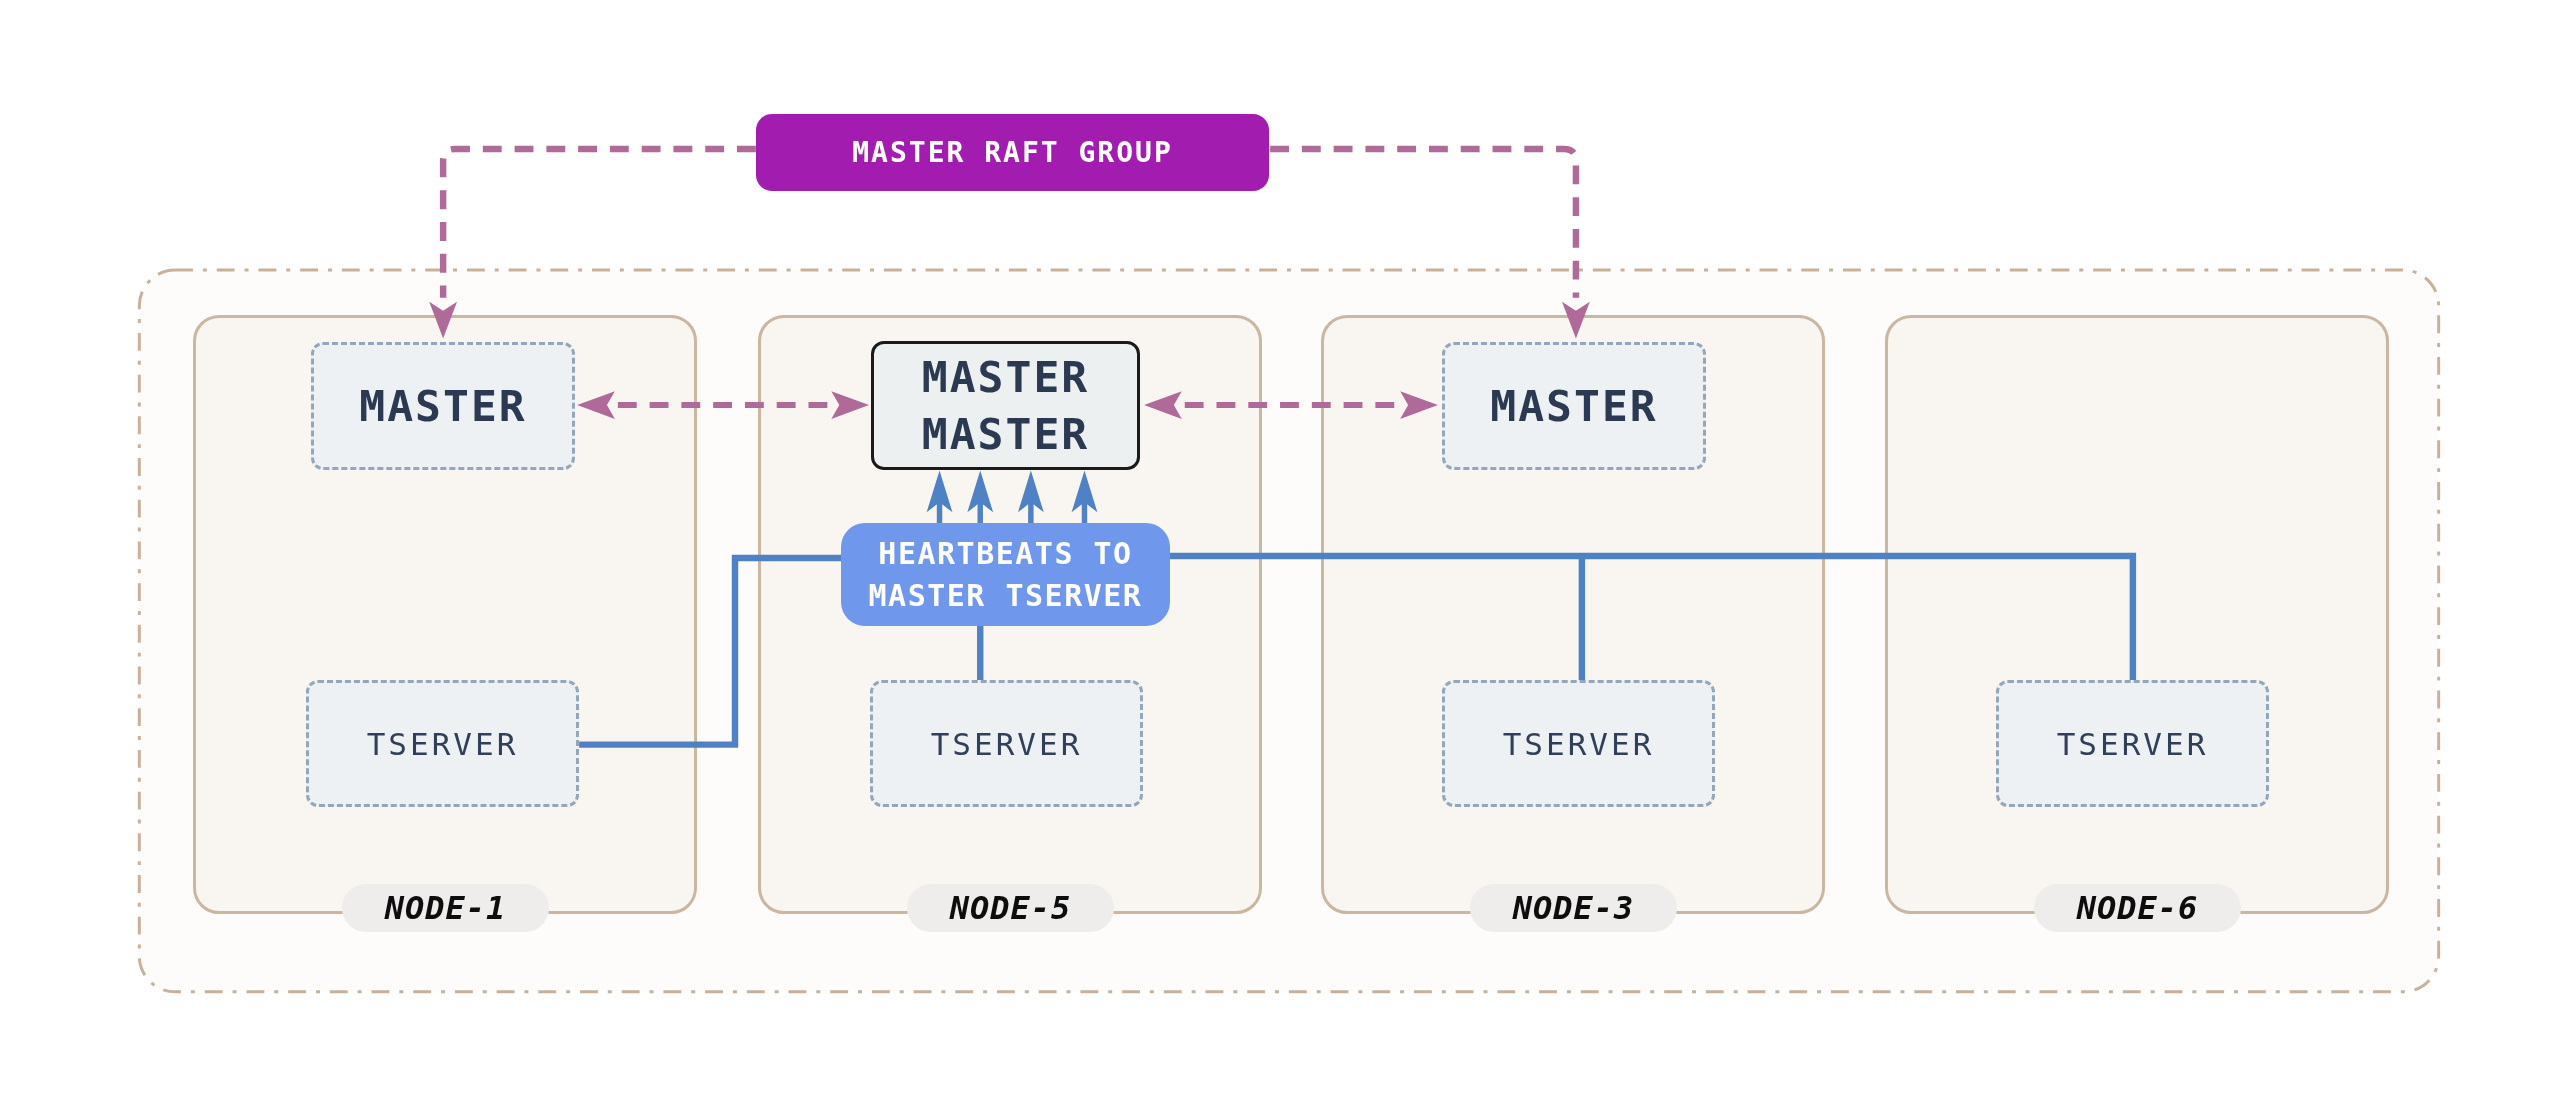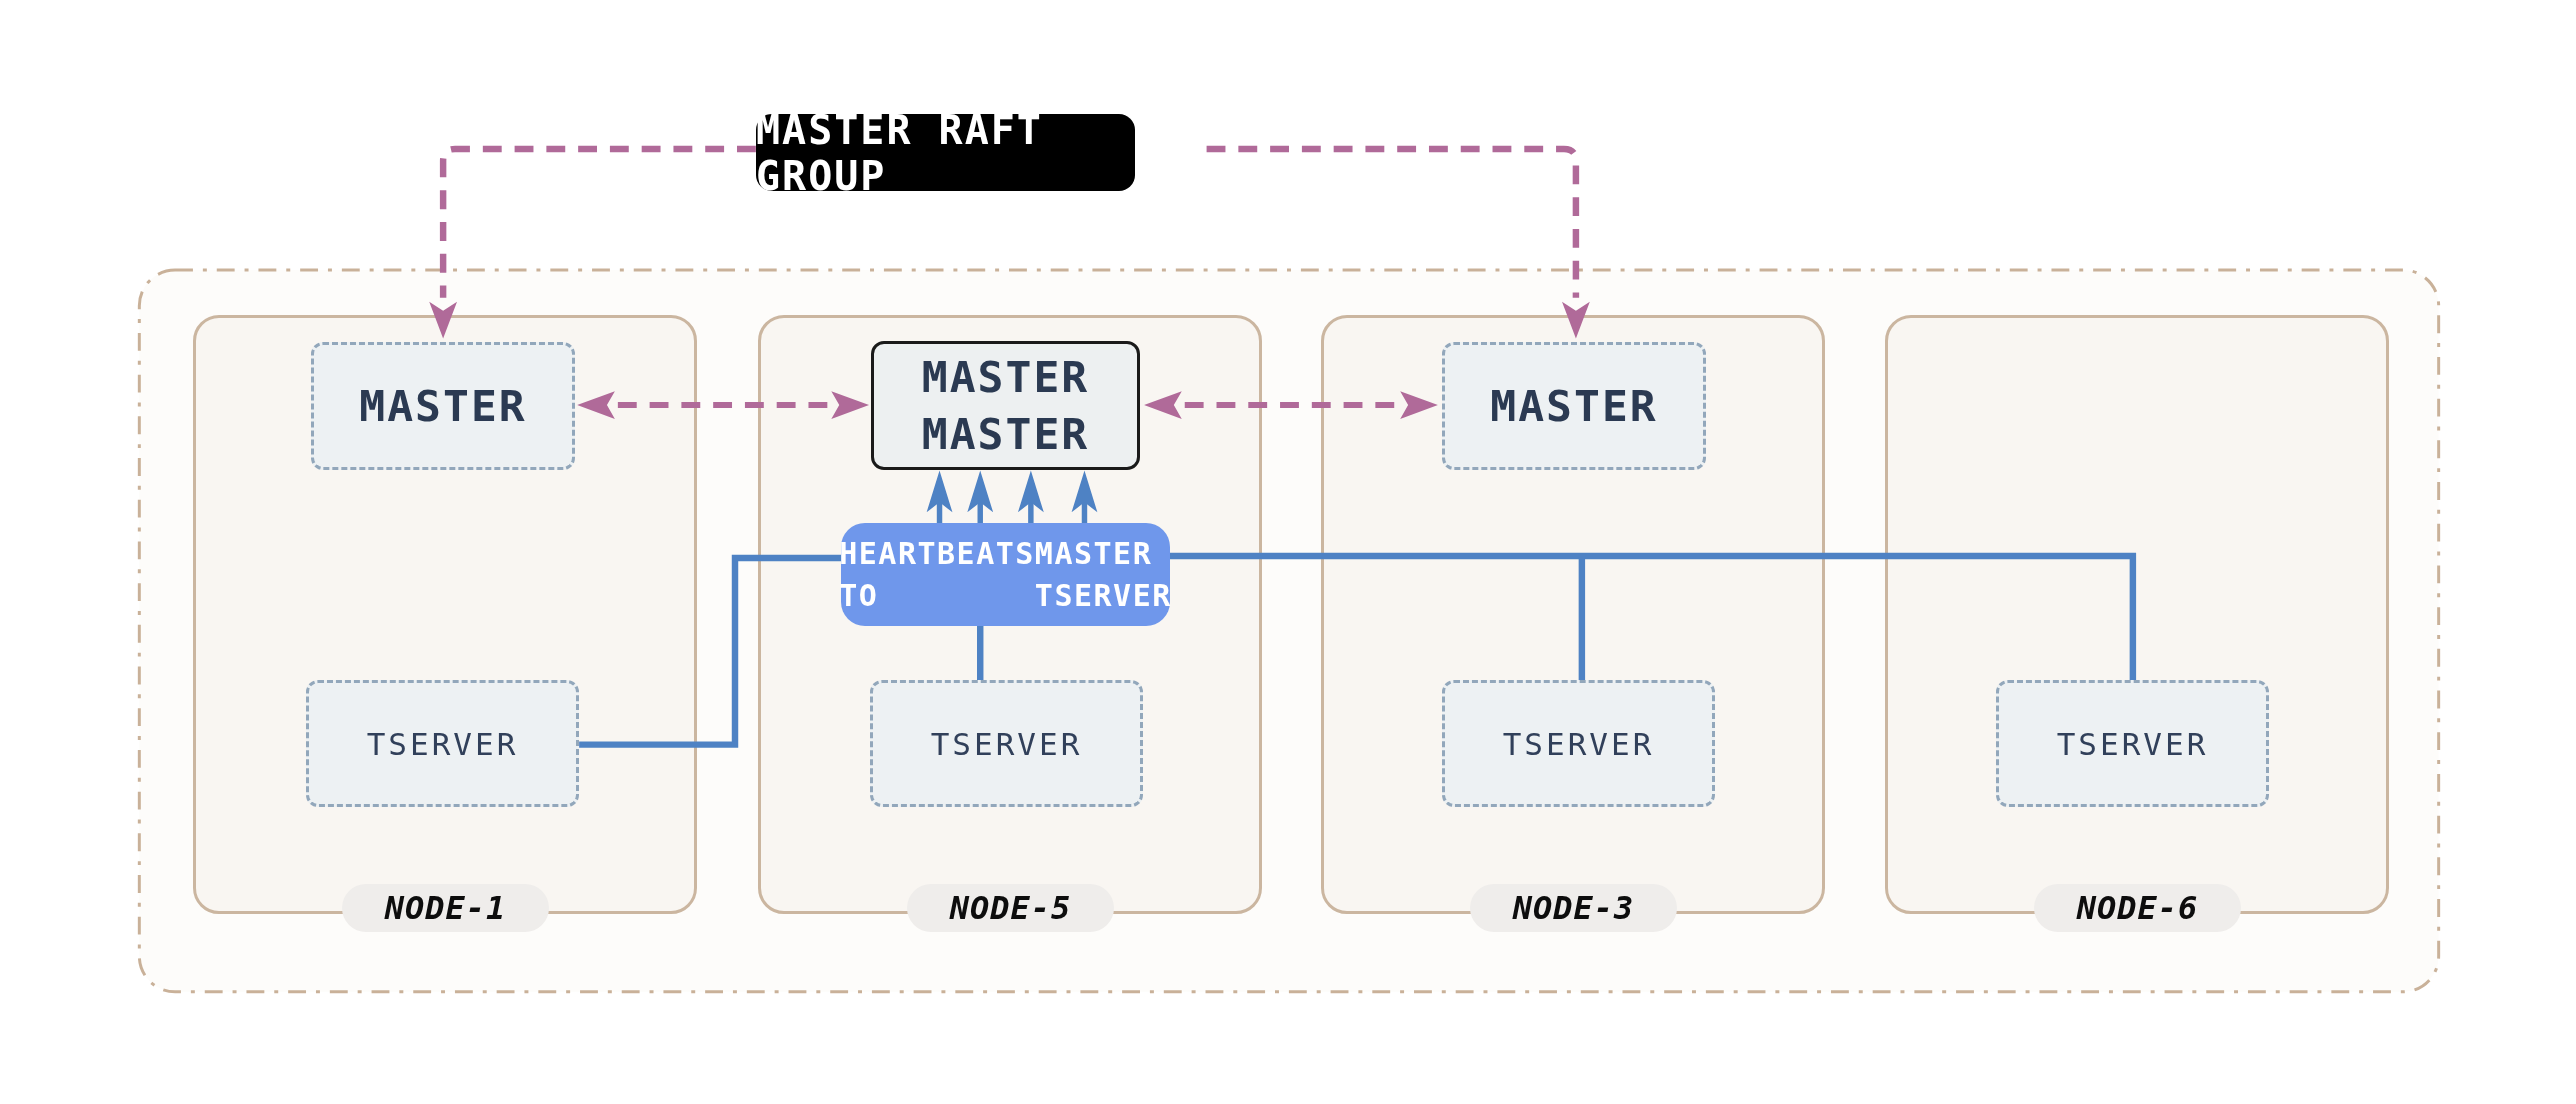--- a/index.html
+++ b/index.html
@@ -88,40 +88,40 @@
     color: #2B3A52;
     font-size: 43px;
     font-weight: bold;
     letter-spacing: 2px;
     line-height: 57px;
     z-index: 5;
   }
   .raft-badge {
     position: absolute;
     left: 756px; top: 114px;
-    width: 379px; height: 77px;
-    background: #000000;
+    width: 513px; height: 77px;
+    background: #a21caf;
     border-radius: 16px;
     display: flex;
     align-items: center;
     justify-content: center;
     color: #ffffff;
-    font-size: 40px;
+    font-size: 28px;
     font-weight: bold;
     letter-spacing: 2px;
     z-index: 6;
   }
   .heartbeats-badge {
     position: absolute;
     left: 841px; top: 523px;
     width: 329px; height: 103px;
     background: #6F97EB;
     border-radius: 24px;
     display: flex;
-    flex-direction: row;
+    flex-direction: column;
     align-items: center;
     justify-content: center;
     color: #ffffff;
     font-size: 30px;
     font-weight: bold;
     letter-spacing: 1.5px;
     line-height: 42px;
     z-index: 6;
   }
   .line-label { display: block; }

